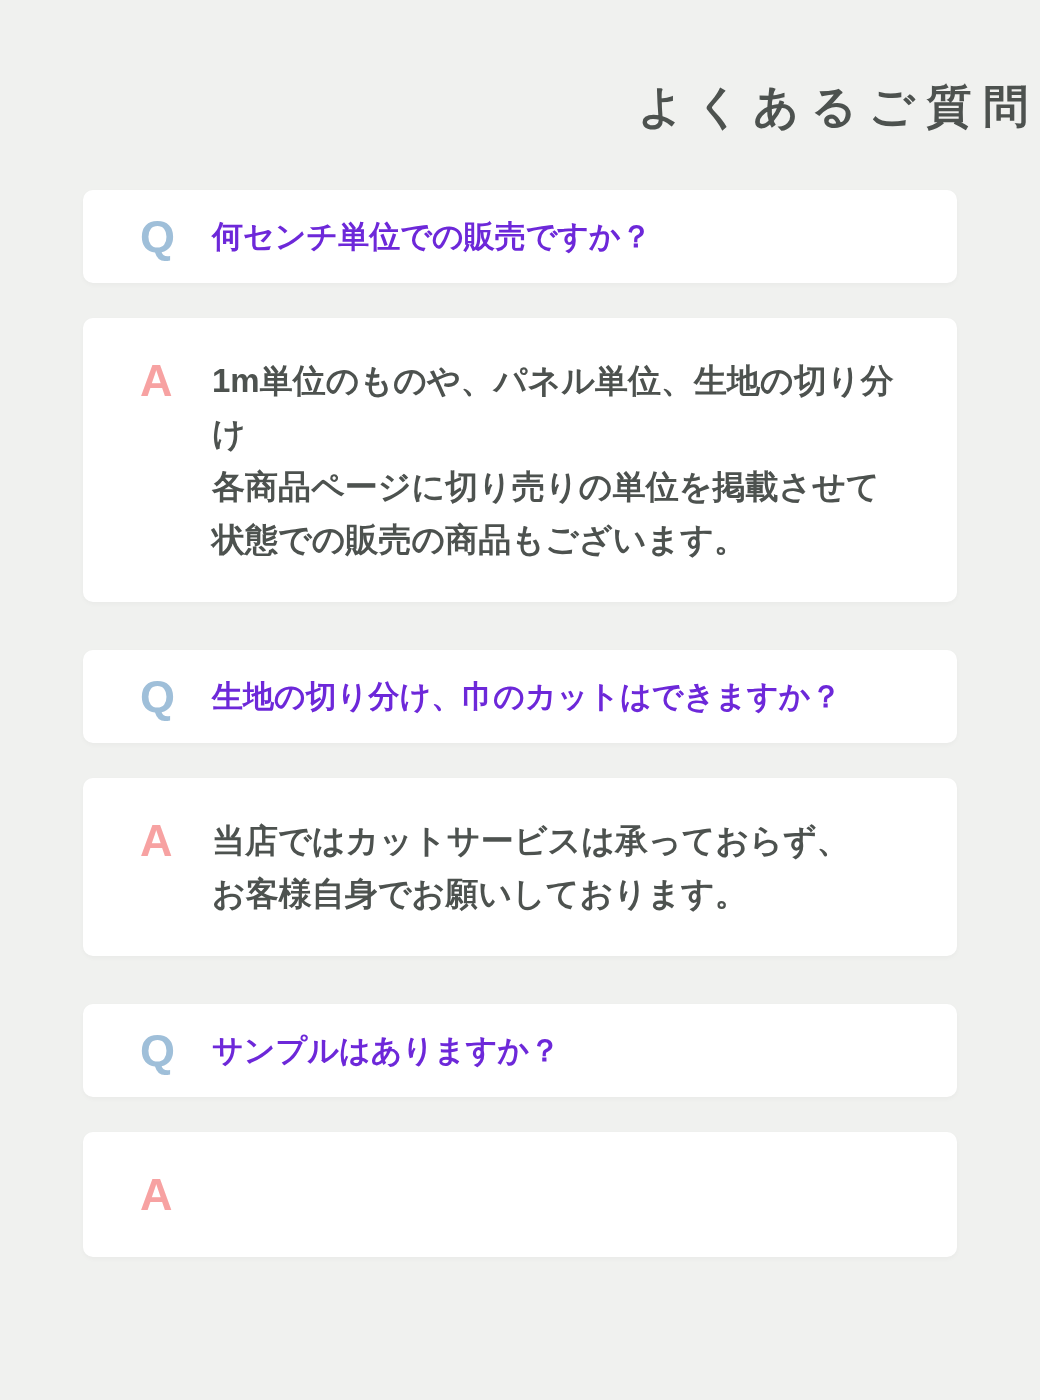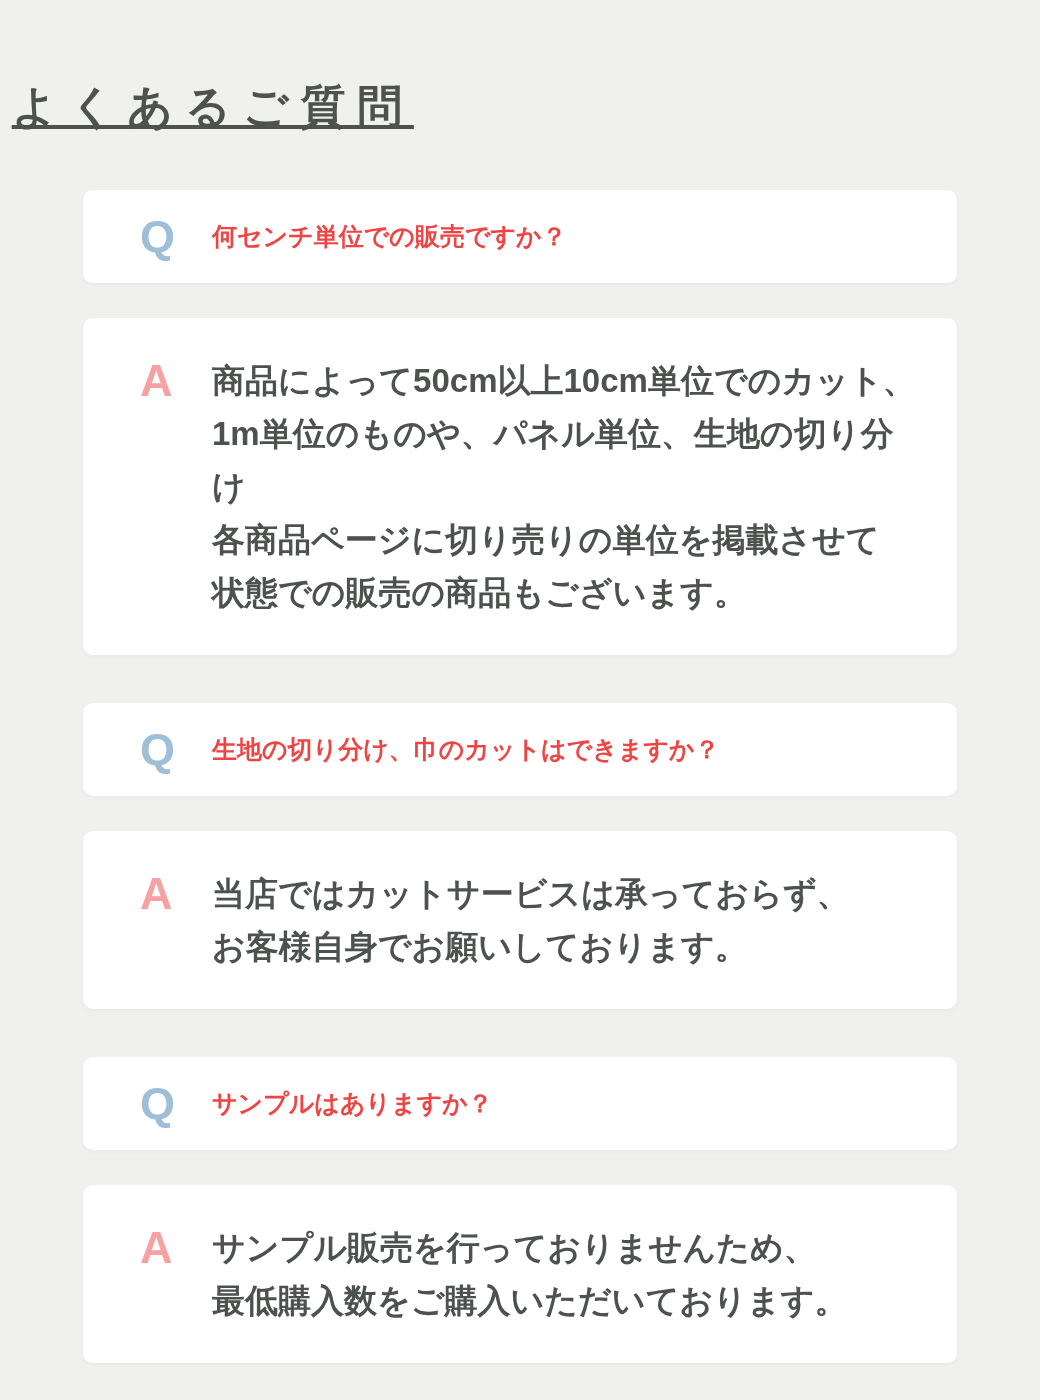--- a/index.html
+++ b/index.html
@@ -9,28 +9,27 @@
   body {
     width: 1040px;
     height: 1400px;
     background: #f0f1ef;
     font-family: "Liberation Sans", sans-serif;
     color: #4d524f;
     overflow: hidden;
   }
   .page-title {
     padding-top: 50px;
-    text-align: left;
+    text-align: right;
     font-size: 45px;
     font-weight: bold;
     letter-spacing: 0.26em;
     text-indent: 0.26em;
     color: #4d524f;
     line-height: 1.2;
-    text-decoration: underline;
   }
   .faq-list {
     width: 874px;
     margin: 56px auto 0 auto;
   }
   .card {
     background: #ffffff;
     border-radius: 10px;
     box-shadow: 0 2px 5px rgba(0,0,0,0.03);
     display: flex;
@@ -54,24 +53,24 @@
     width: 129px;
     padding-left: 57px;
     box-sizing: border-box;
     font-size: 45px;
     font-weight: bold;
     line-height: 45px;
   }
   .q-card .badge { color: #9fbfd9; }
   .a-card .badge { color: #f7a2a2; line-height: 53px; }
   .question-text {
-    font-size: 25px;
+    font-size: 31px;
     font-weight: bold;
     line-height: 45px;
-    color: #ef4444;
+    color: #6d28d9;
     text-align: right;
   }
   .answer-text {
     font-size: 33px;
     font-weight: bold;
     line-height: 53px;
     color: #4d524f;
   }
 </style>
 </head>
@@ -81,21 +80,20 @@
 
 <div class="faq-list">
 
   <div class="card q-card">
     <span class="badge">Q</span>
     <span class="question-text">何センチ単位での販売ですか？</span>
   </div>
   <div class="card a-card">
     <span class="badge">A</span>
     <div class="answer-text">
-      <div>商品によって50cm以上10cm単位でのカット、</div>
       <div>1m単位のものや、パネル単位、生地の切り分け</div>
       <div>各商品ページに切り売りの単位を掲載させて</div>
       <div>状態での販売の商品もございます。</div>
     </div>
   </div>
 
   <div class="card q-card">
     <span class="badge">Q</span>
     <span class="question-text">生地の切り分け、巾のカットはできますか？</span>
   </div>
@@ -106,19 +104,15 @@
       <div>お客様自身でお願いしております。</div>
     </div>
   </div>
 
   <div class="card q-card">
     <span class="badge">Q</span>
     <span class="question-text">サンプルはありますか？</span>
   </div>
   <div class="card a-card">
     <span class="badge">A</span>
-    <div class="answer-text">
-      <div>サンプル販売を行っておりませんため、</div>
-      <div>最低購入数をご購入いただいております。</div>
-    </div>
   </div>
 
 </div>
 
 </body></html>

